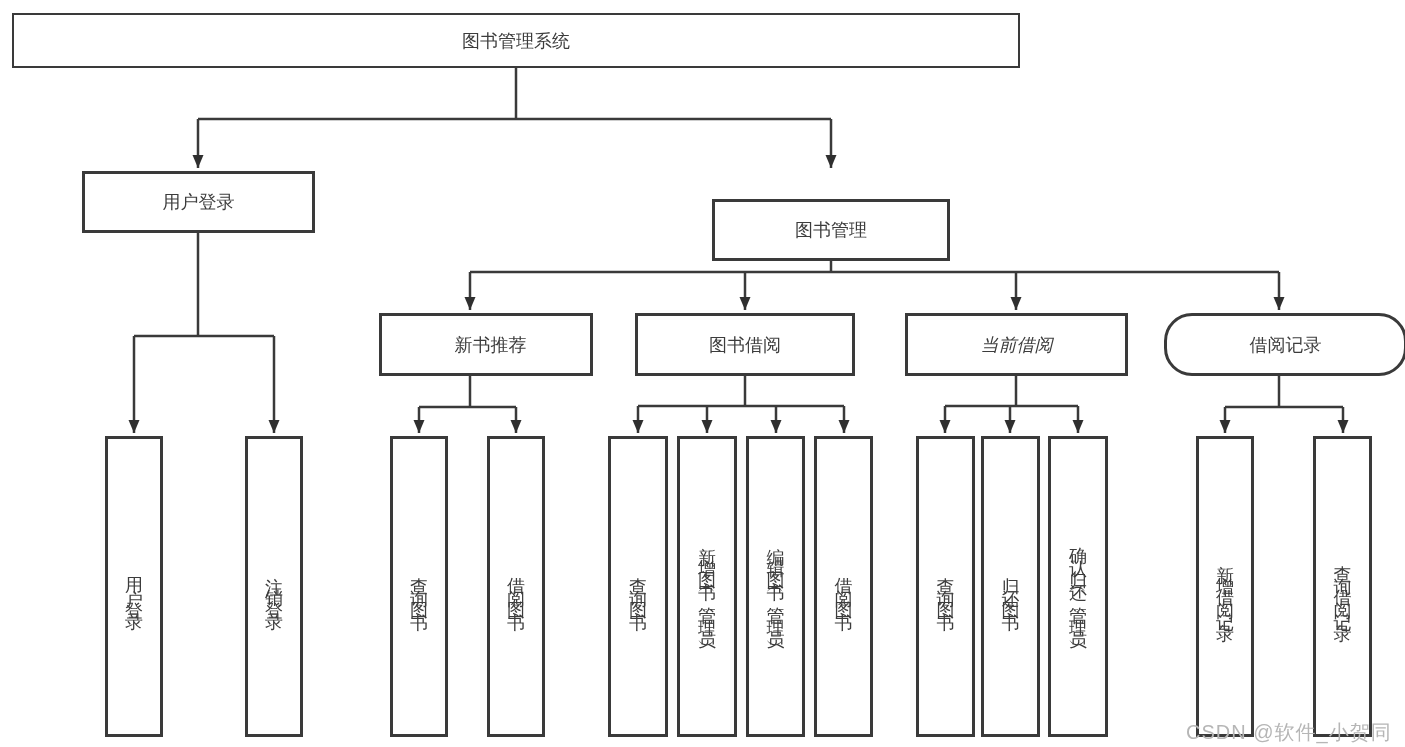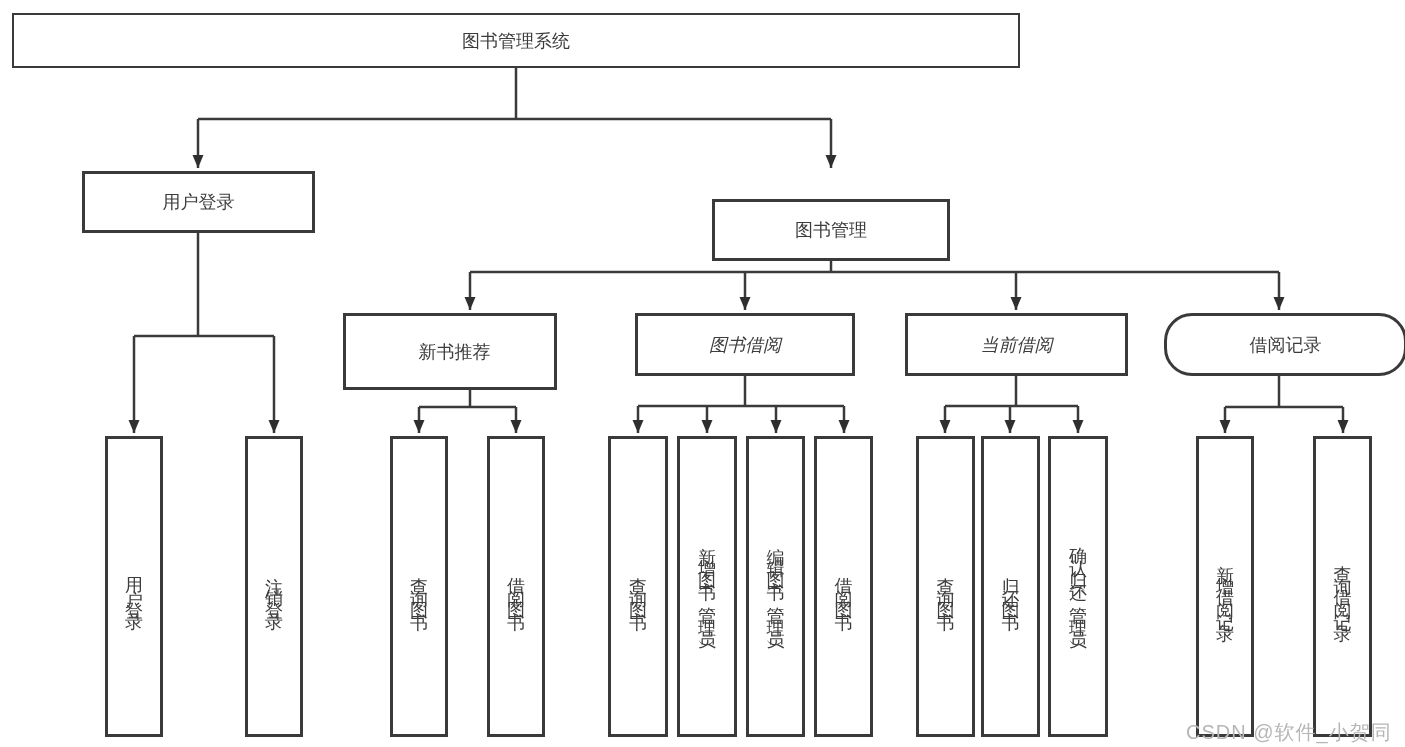--- a/index.html
+++ b/index.html
@@ -95,22 +95,22 @@
       <path d="M1225,407 V433" marker-end="url(#arw)"></path>
       <path d="M1343,407 V433" marker-end="url(#arw)"></path>
     </g>
   </svg>
 
   <div class="node root" style="left:12px;top:13px;width:1008px;height:55px;">图书管理系统</div>
 
   <div class="node" style="left:82px;top:171px;width:233px;height:62px;">用户登录</div>
   <div class="node" style="left:712px;top:171px;width:238px;height:62px;margin-top:28px;">图书管理</div>
 
-  <div class="node" style="left:343px;top:313px;width:214px;height:77px;padding-left:9px;">新书推荐</div>
-  <div class="node" style="left:635px;top:313px;width:220px;height:63px;font-style:italic;">图书借阅</div>
+  <div class="node" style="left:379px;top:313px;width:214px;height:63px;padding-left:9px;">新书推荐</div>
+  <div class="node" style="left:635px;top:313px;width:220px;height:63px;">图书借阅</div>
   <div class="node" style="left:905px;top:313px;width:223px;height:63px;font-style:italic;">当前借阅</div>
   <div class="node" style="left:1164px;top:313px;width:243px;height:63px;border-radius:28px;">借阅记录</div>
 
   <div class="node vnode" style="left:105px;top:436px;width:58px;height:301px;">用户登录</div>
   <div class="node vnode" style="left:245px;top:436px;width:58px;height:301px;">注销登录</div>
 
   <div class="node vnode" style="left:390px;top:436px;width:58px;height:301px;">查询图书</div>
   <div class="node vnode" style="left:487px;top:436px;width:58px;height:301px;">借阅图书</div>
 
   <div class="node vnode" style="left:608px;top:436px;width:60px;height:301px;">查询图书</div>

